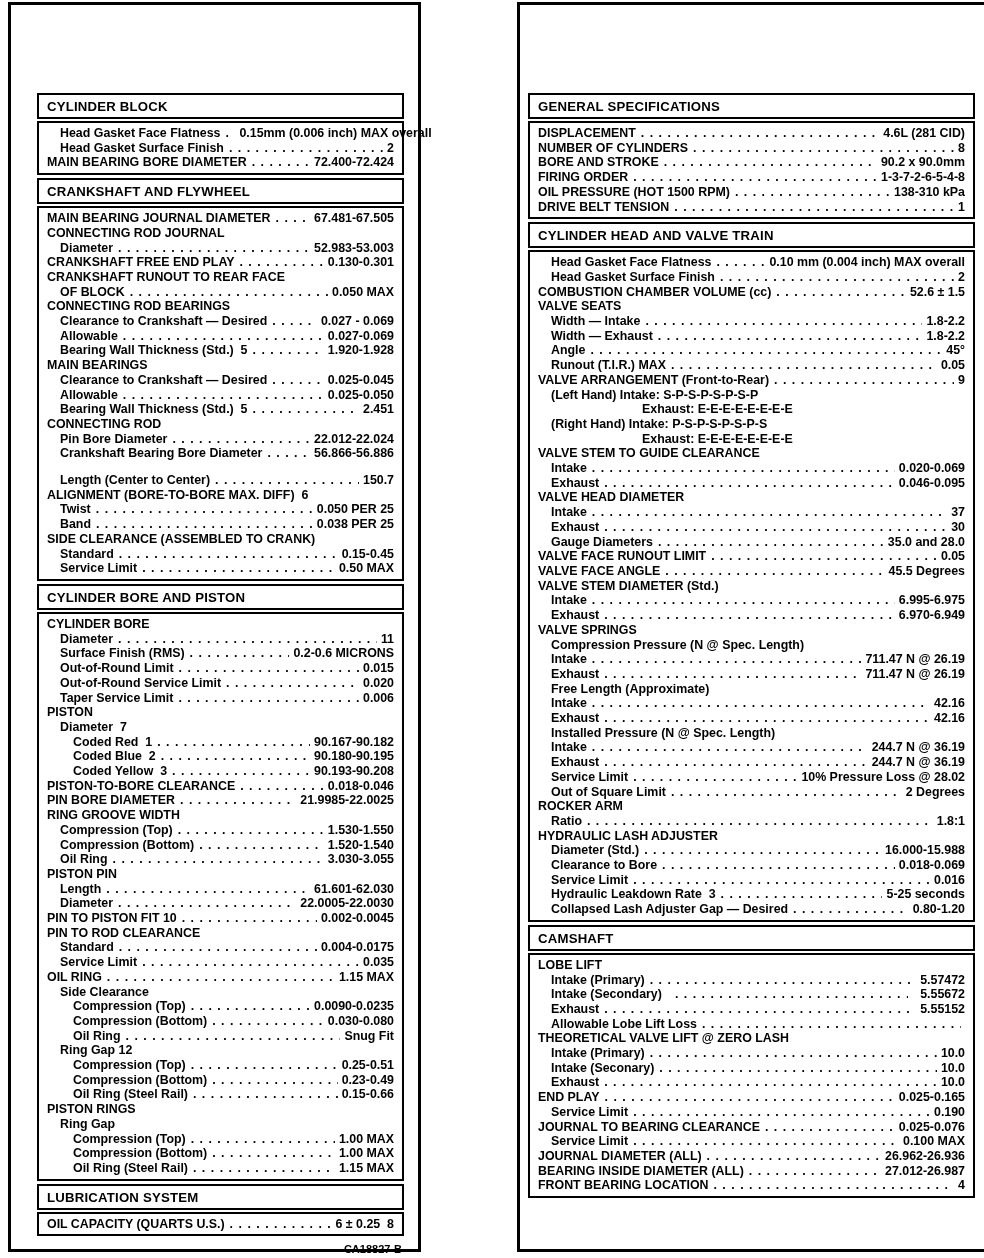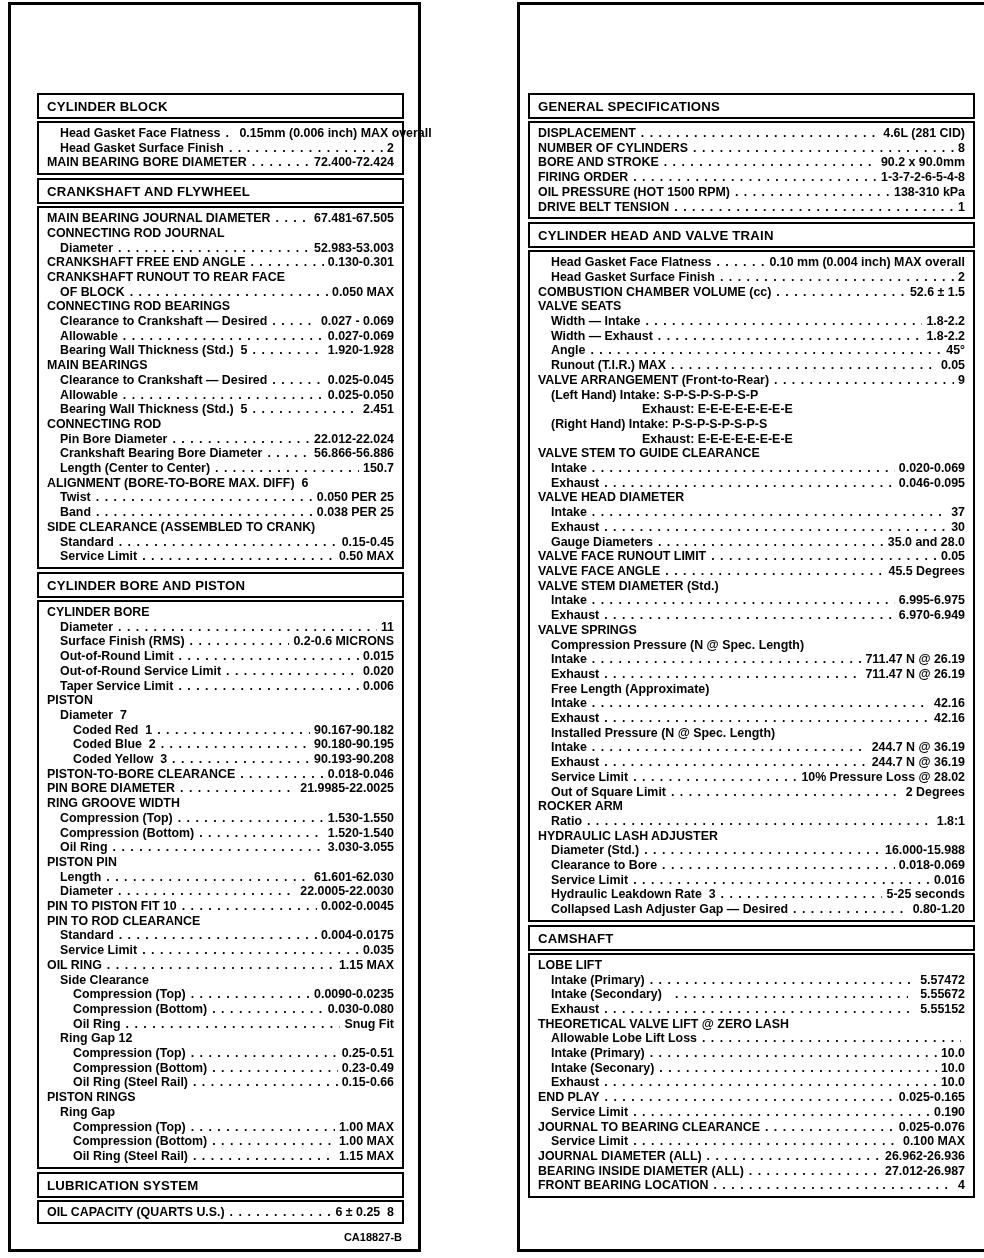--- a/index.html
+++ b/index.html
@@ -100,21 +100,21 @@
             </div>
             <div class="row">
               <span class="lbl">CONNECTING ROD JOURNAL</span>
             </div>
             <div class="row" style="padding-left: 13px;">
               <span class="lbl">Diameter</span>
               <span class="leader"></span>
               <span class="val">52.983-53.003</span>
             </div>
             <div class="row">
-              <span class="lbl">CRANKSHAFT FREE END ANGLE</span>
+              <span class="lbl">CRANKSHAFT FREE END PLAY</span>
               <span class="leader"></span>
               <span class="val">0.130-0.301</span>
             </div>
             <div class="row">
               <span class="lbl">CRANKSHAFT RUNOUT TO REAR FACE</span>
             </div>
             <div class="row" style="padding-left: 13px;">
               <span class="lbl">OF BLOCK</span>
               <span class="leader"></span>
               <span class="val">0.050 MAX</span>
@@ -161,21 +161,21 @@
             <div class="row" style="padding-left: 13px;">
               <span class="lbl">Pin Bore Diameter</span>
               <span class="leader"></span>
               <span class="val">22.012-22.024</span>
             </div>
             <div class="row" style="padding-left: 13px;">
               <span class="lbl">Crankshaft Bearing Bore Diameter</span>
               <span class="leader"></span>
               <span class="val">56.866-56.886</span>
             </div>
-            <div class="row" style="padding-left: 13px;">
+            <div class="row" style="padding-left: 13px; margin-top: 12px;">
               <span class="lbl">Length (Center to Center)</span>
               <span class="leader"></span>
               <span class="val">150.7</span>
             </div>
             <div class="row">
               <span class="lbl">ALIGNMENT (BORE-TO-BORE MAX. DIFF)  6</span>
             </div>
             <div class="row" style="padding-left: 13px;">
               <span class="lbl">Twist</span>
               <span class="leader"></span>
@@ -642,26 +642,26 @@
             <div class="row" style="padding-left: 13px; gap: 8px;">
               <span class="lbl">Intake (Secondary)</span>
               <span class="leader"></span>
               <span class="val">5.55672</span>
             </div>
             <div class="row" style="padding-left: 13px;">
               <span class="lbl">Exhaust</span>
               <span class="leader"></span>
               <span class="val">5.55152</span>
             </div>
+            <div class="row" style="padding-left: 13px;">
+              <span class="lbl">Allowable Lobe Lift Loss</span>
+              <span class="leader"></span>
+            </div>
             <div class="row">
               <span class="lbl">THEORETICAL VALVE LIFT @ ZERO LASH</span>
-            </div>
-            <div class="row" style="padding-left: 13px;">
-              <span class="lbl">Allowable Lobe Lift Loss</span>
-              <span class="leader"></span>
             </div>
             <div class="row" style="padding-left: 13px;">
               <span class="lbl">Intake (Primary)</span>
               <span class="leader"></span>
               <span class="val">10.0</span>
             </div>
             <div class="row" style="padding-left: 13px;">
               <span class="lbl">Intake (Seconary)</span>
               <span class="leader"></span>
               <span class="val">10.0</span>

